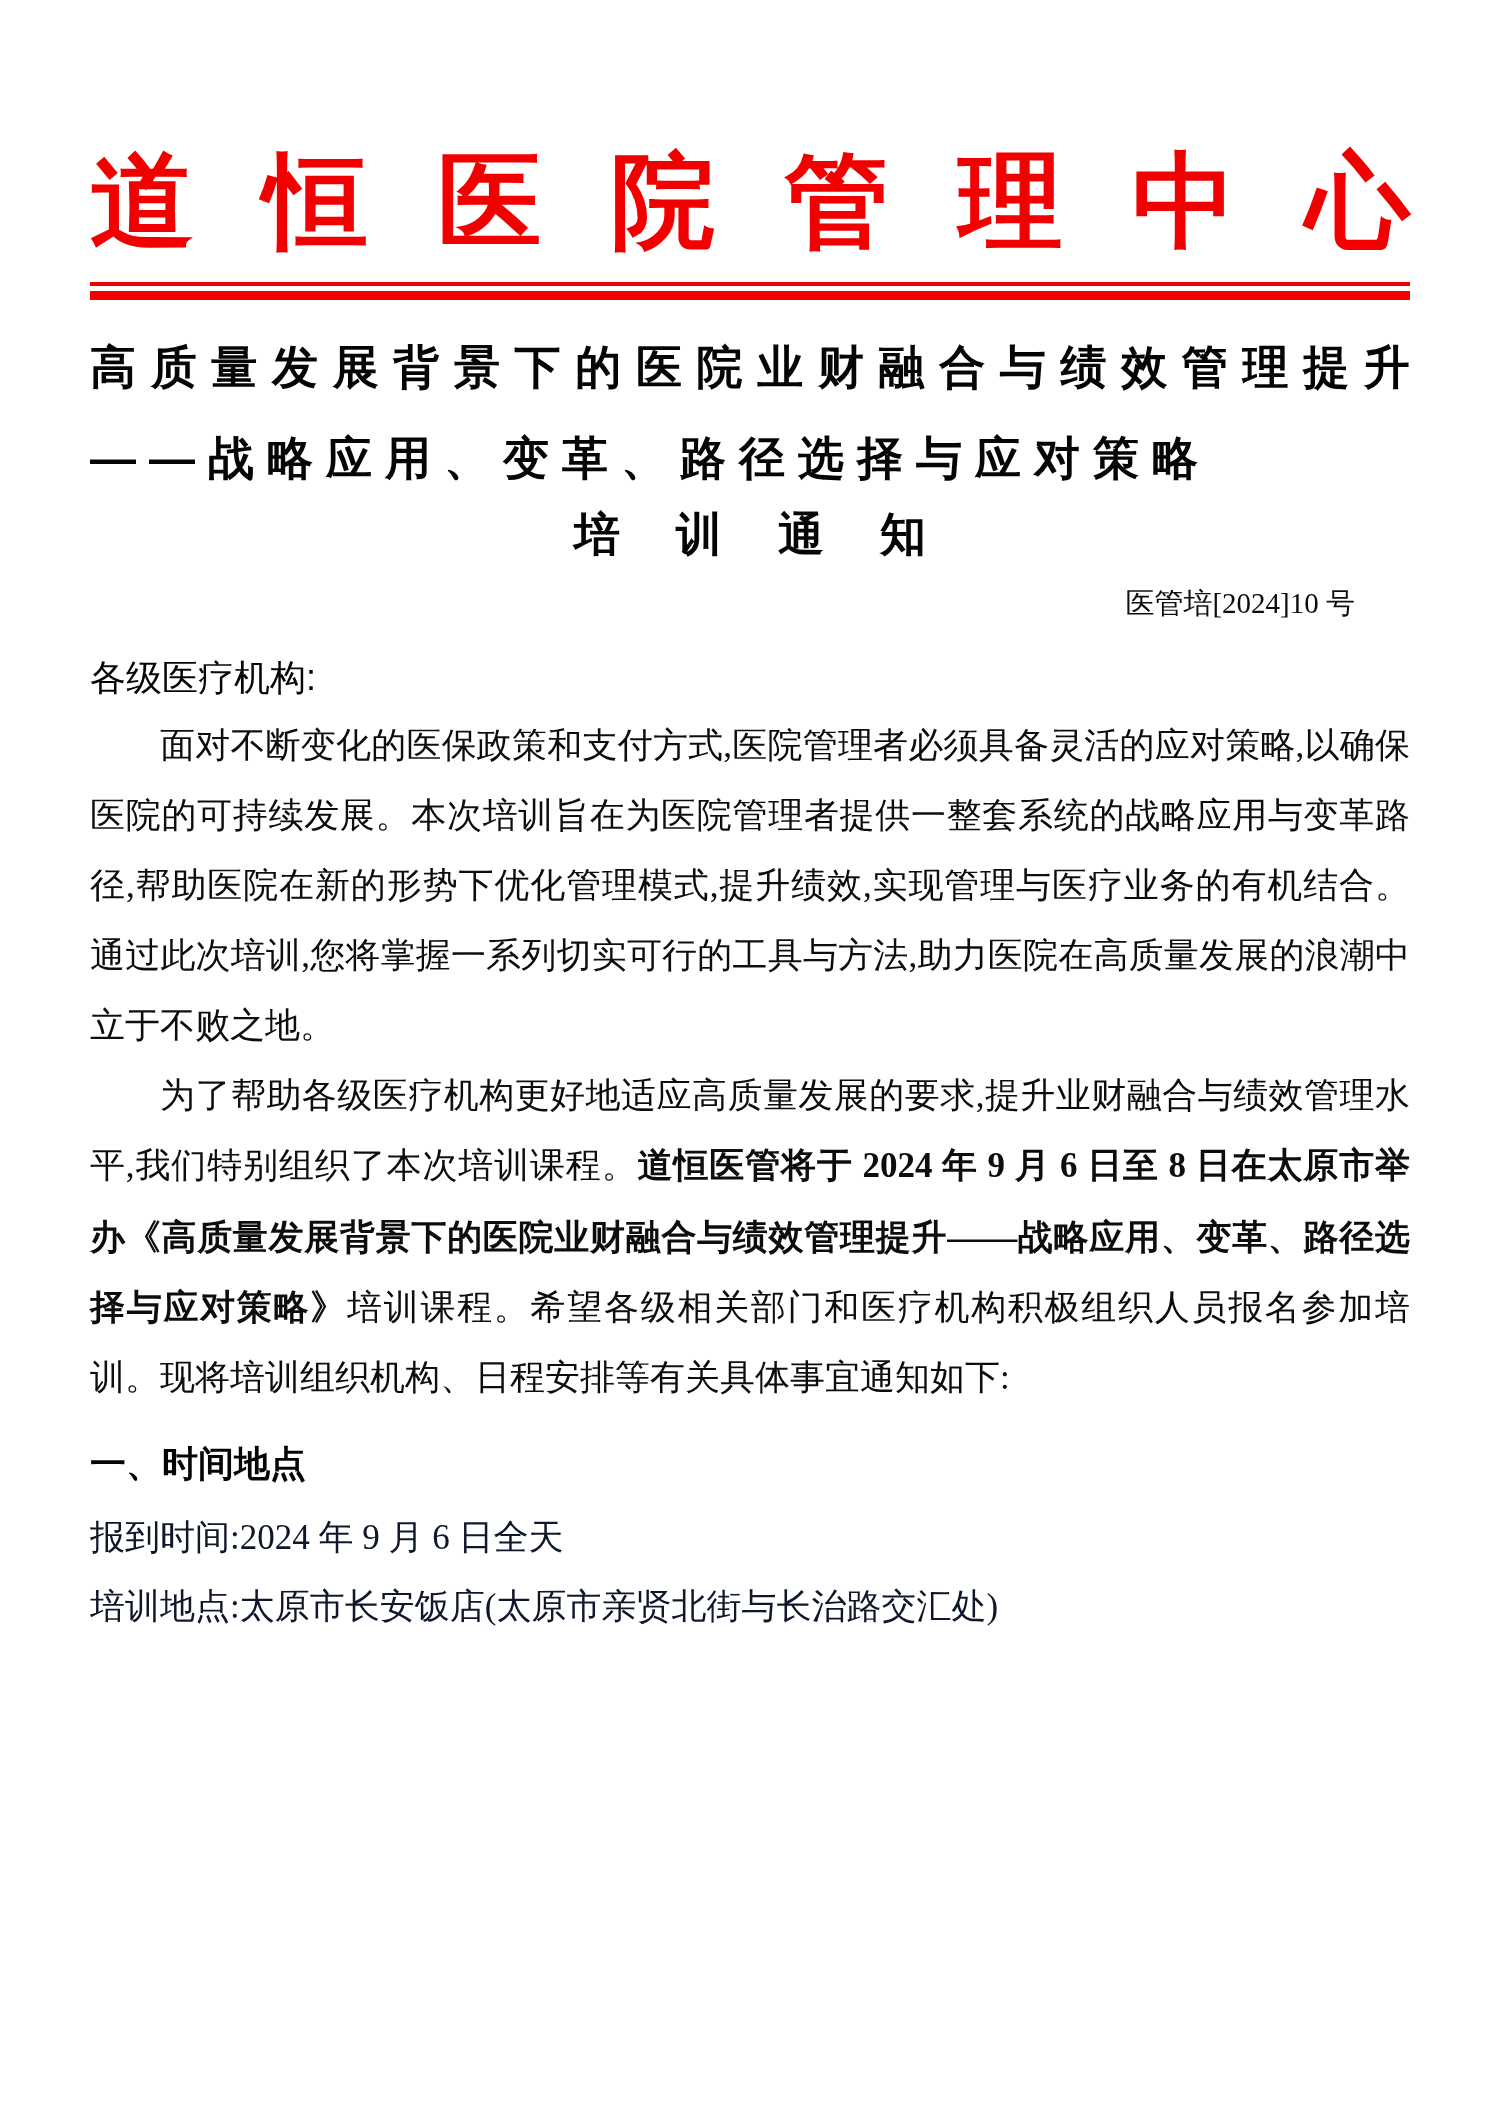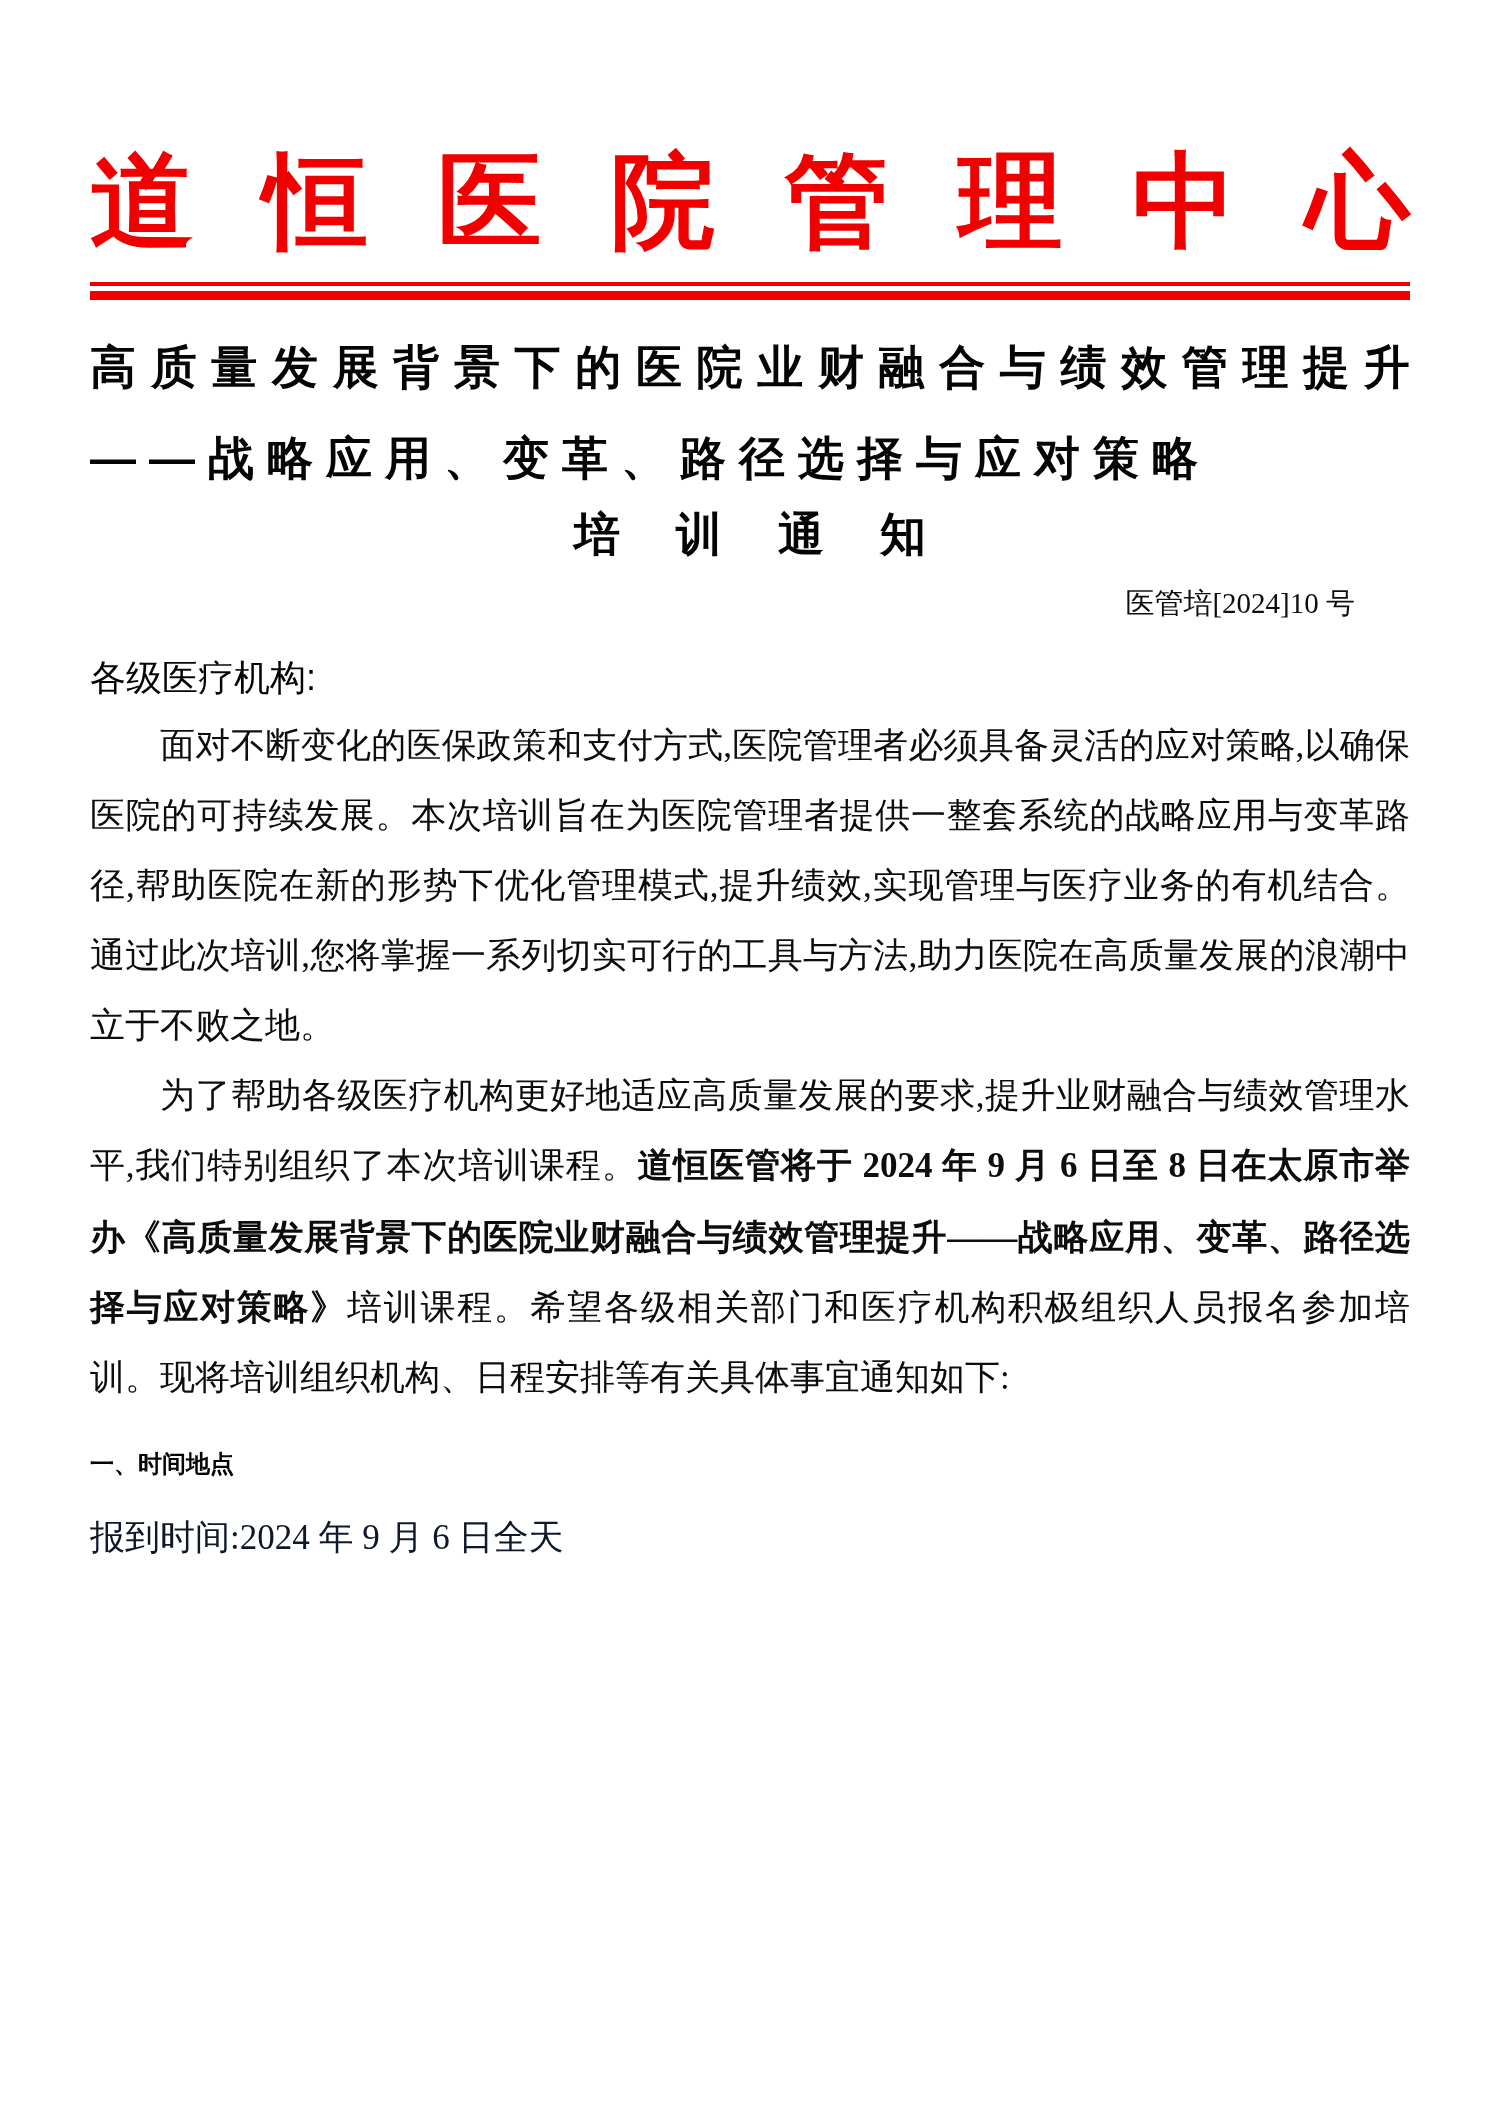--- a/index.html
+++ b/index.html
@@ -67,21 +67,21 @@
     text-align:justify;
     text-indent:2em;
     color:#0d0d0d;
   }
   .paragraph .seg-bold{font-weight:bold;}
   .paragraph .seg-sans{font-family:Liberation Mono, monospace;}
   .section-heading{
     margin-top:26px;
     font-family:"Liberation Sans","DejaVu Sans",sans-serif;
     font-weight:bold;
-    font-size:24px;line-height:50px;
+    font-size:36px;line-height:50px;
     color:#050505;
   }
   .details{margin-top:14px;}
   .detail-line{
     font-size:35px;
     line-height:69px;
     color:#0f172a;
     text-align:left;
   }
 </style>
@@ -147,15 +147,16 @@
 
   <div class="body-paragraphs">
       <div class="paragraph"><span>面对不断变化的医保政策和支付方式,医院管理者必须具备灵活的应对策略,以确保医院的可持续发展。本次培训旨在为医院管理者提供一整套系统的战略应用与变革路径,帮助医院在新的形势下优化管理模式,提升绩效,实现管理与医疗业务的有机结合。通过此次培训,您将掌握一系列切实可行的工具与方法,助力医院在高质量发展的浪潮中立于不败之地。</span></div>
       <div class="paragraph"><span>为了帮助各级医疗机构更好地适应高质量发展的要求,提升业财融合与绩效管理水平,我们特别组织了本次培训课程。</span><span class="seg-bold seg-sans">道恒医管</span><span class="seg-bold">将于 2024 年 9 月 6 日至 8 日在太原市举办《高质量发展背景下的医院业财融合与绩效管理提升——战略应用、变革、路径选择与应对策略》</span><span>培训课程。希望各级相关部门和医疗机构积极组织人员报名参加培训。现将培训组织机构、日程安排等有关具体事宜通知如下:</span></div>
     </div>
 
   <div class="section-heading">一、时间地点</div>
 
   <div class="details">
       <div class="detail-line">报到时间:2024 年 9 月 6 日全天</div>
+      <div class="detail-line">培训地点:太原市长安饭店(太原市亲贤北街与长治路交汇处)</div>
     </div>
 
 </div>
 
 </body></html>

